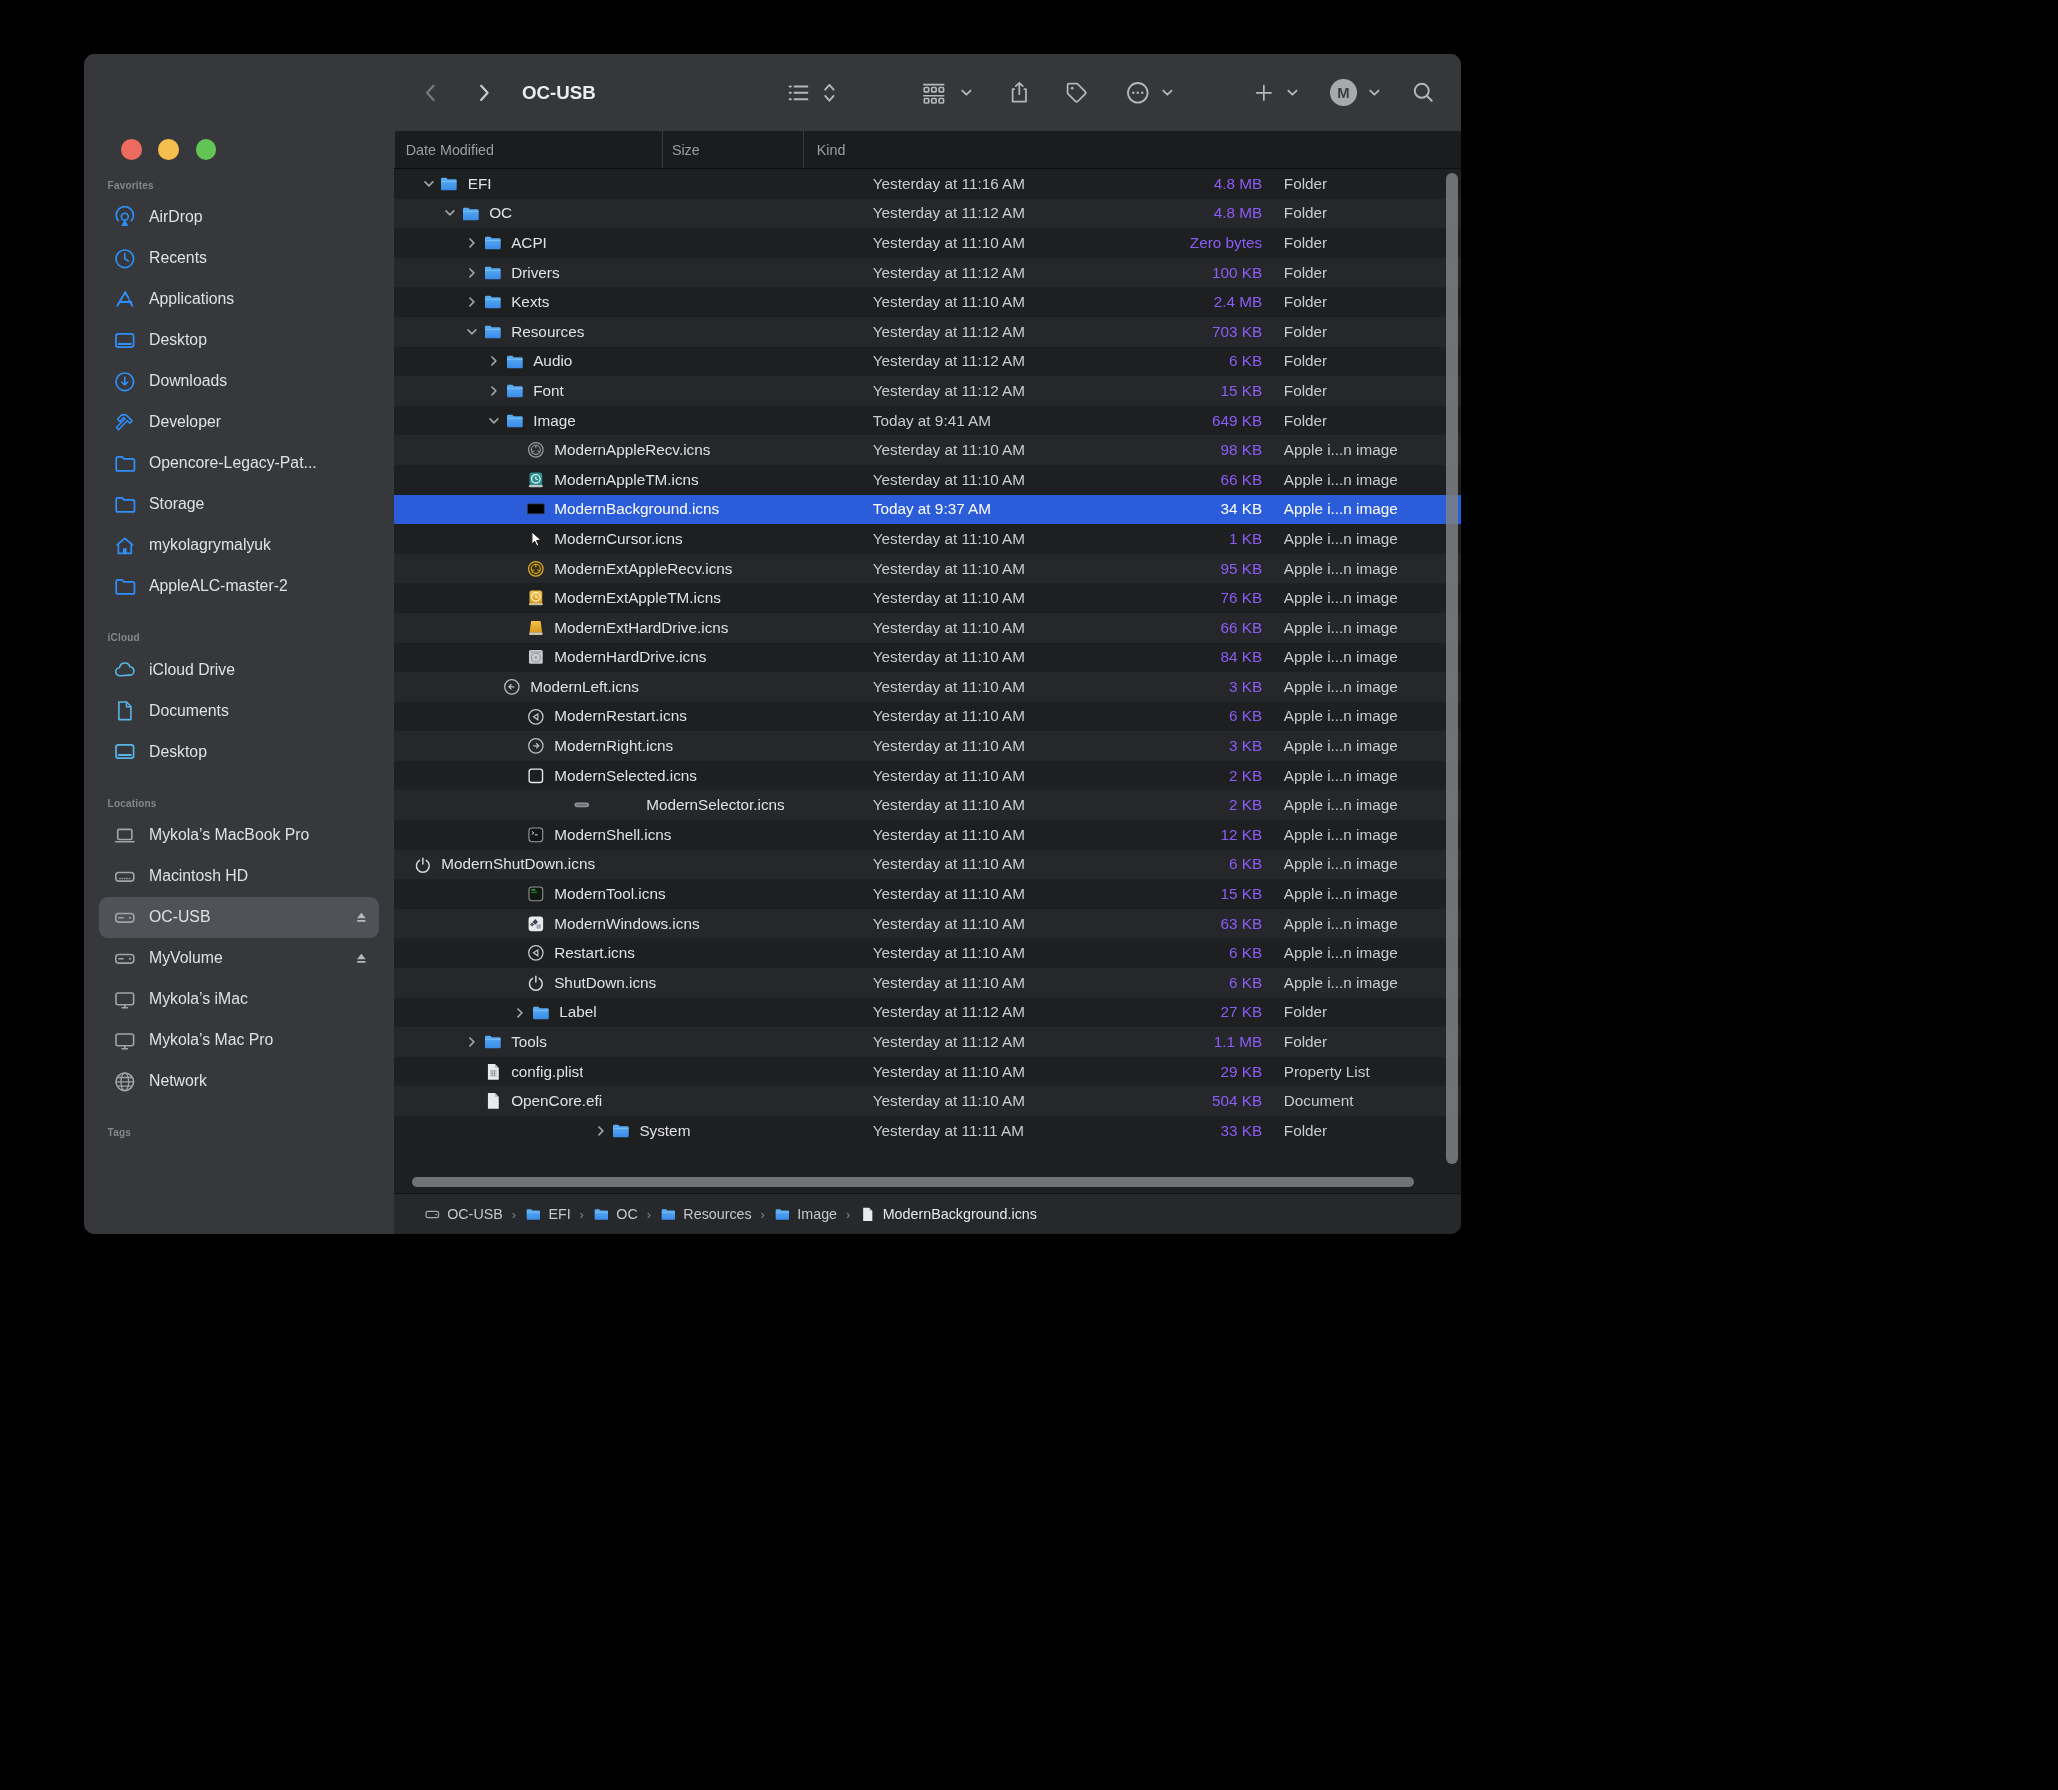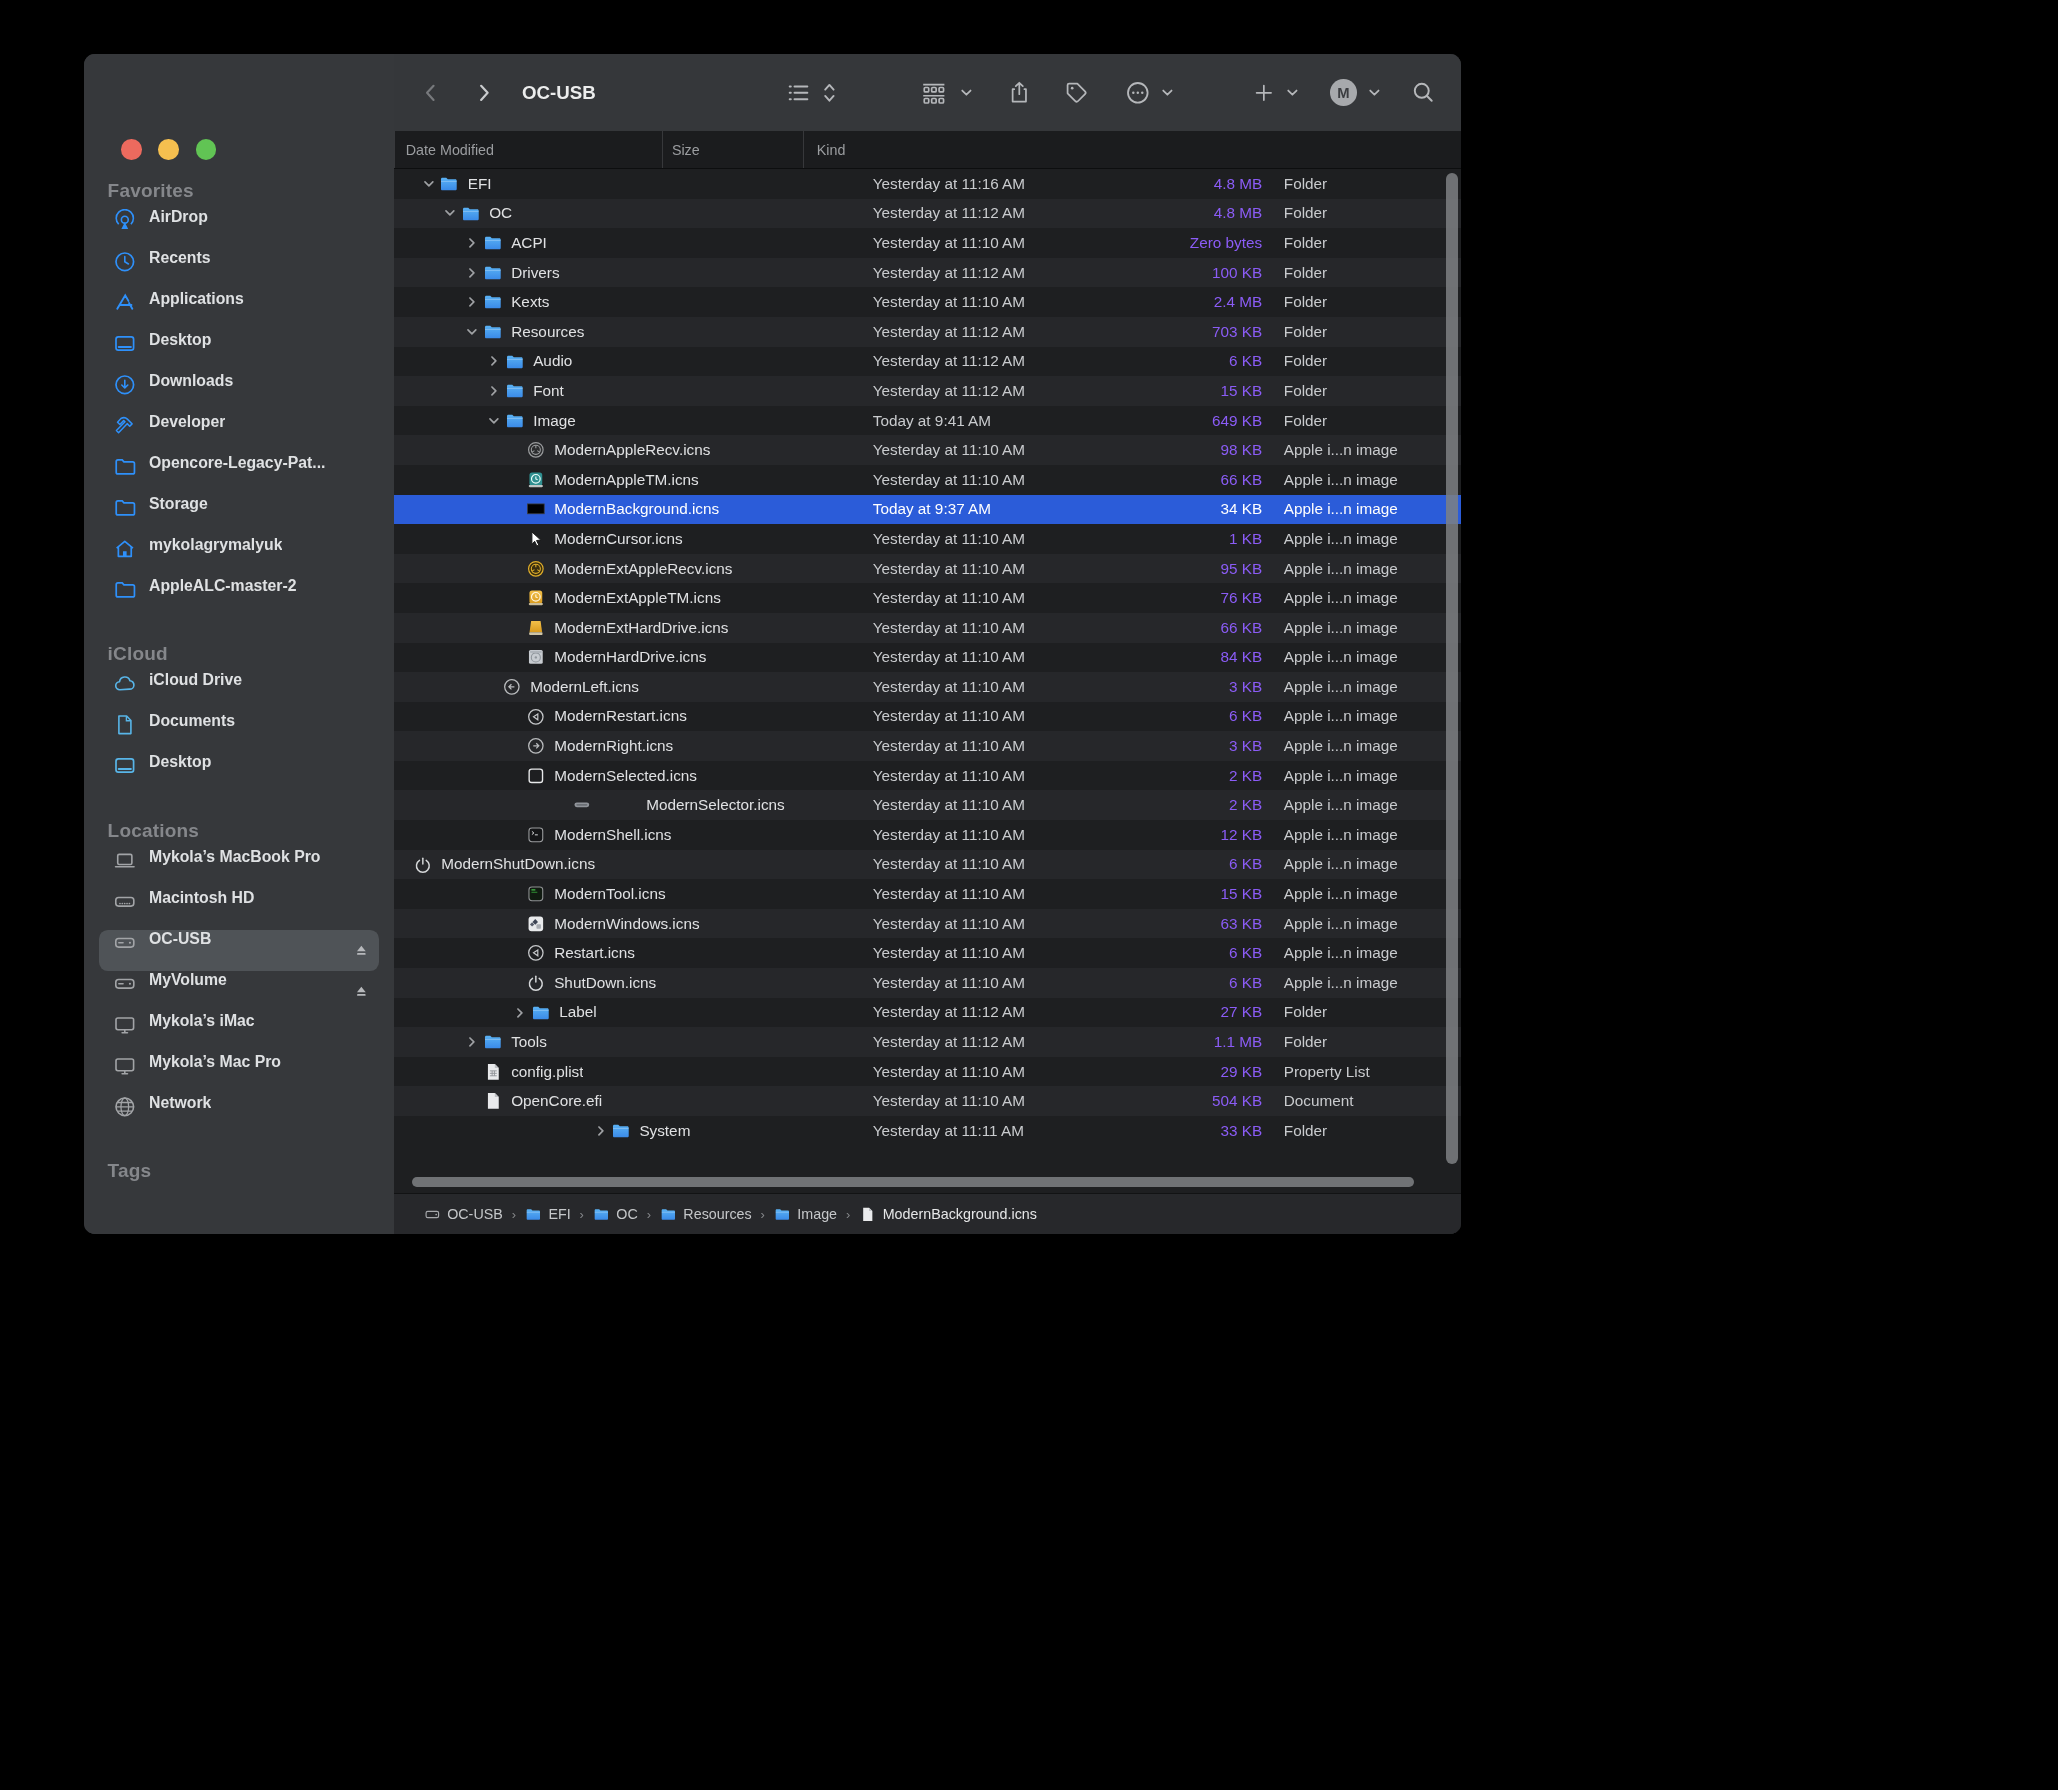--- a/index.html
+++ b/index.html
@@ -7,23 +7,23 @@
   #finder-window{position:absolute;left:84px;top:54px;width:1377px;height:1180px;
     background:#35373a;border-radius:10.8px;display:flex;overflow:hidden;
     box-shadow:0 21.7px 59px rgba(0,0,0,.7);}
   
   #sidebar{width:310px;flex:0 0 310px;background:#36383b;position:relative;padding-top:0;box-sizing:border-box;}
   .traffic{position:absolute;top:85px;left:37px;display:flex;gap:16.7px;}
   .traffic span{width:20.7px;height:20.7px;border-radius:50%;display:block;}
   .tl-red{background:#ec6a5e}.tl-yellow{background:#f5bf4f}.tl-green{background:#61c454}
   .sb-section{margin-top:25.6px;}
   .sb-section:first-of-type{margin-top:126px;}
-  .sb-title{color:#85878b;font-size:19px;font-weight:700;padding:0 0 5.9px 23.6px;letter-spacing:0.2px;}
-  .sb-item{height:41px;display:flex;margin:0 14.8px;padding:0 9.9px 0 12.8px;border-radius:8.9px;
-    color:#dfe1e3;font-size:15.8px;position:relative;font-weight:bold;}
+  .sb-title{color:#85878b;font-size:10px;font-weight:700;padding:0 0 5.9px 23.6px;letter-spacing:0.2px;}
+  .sb-item{height:41px;display:flex;align-items:center;margin:0 14.8px;padding:0 9.9px 0 12.8px;border-radius:8.9px;
+    color:#dfe1e3;font-size:15.8px;position:relative;}
   .sb-item.selected{background:#4f5357;}
   .sb-icon{width:25.6px;height:25.6px;flex:0 0 25.6px;margin-right:11.8px;display:flex;align-items:center;justify-content:center;}
   .sb-icon svg{width:23.6px;height:23.6px;}
   .ic-blue{color:#2e90fa}.ic-gray{color:#a2a4a7}.ic-cyan{color:#58b5e8}
   .sb-label{white-space:nowrap;overflow:hidden;text-overflow:clip;}
   .sb-eject{margin-left:auto;color:#b7b9bc;display:flex;align-items:center;}
   .sb-eject svg{width:16.7px;height:16.7px;}
   
   #main{flex:1;display:flex;flex-direction:column;background:#1e1f21;position:relative;min-width:0;}
   #toolbar{height:77px;flex:0 0 77px;background:#35373a;position:relative;color:#b5b7ba;}

